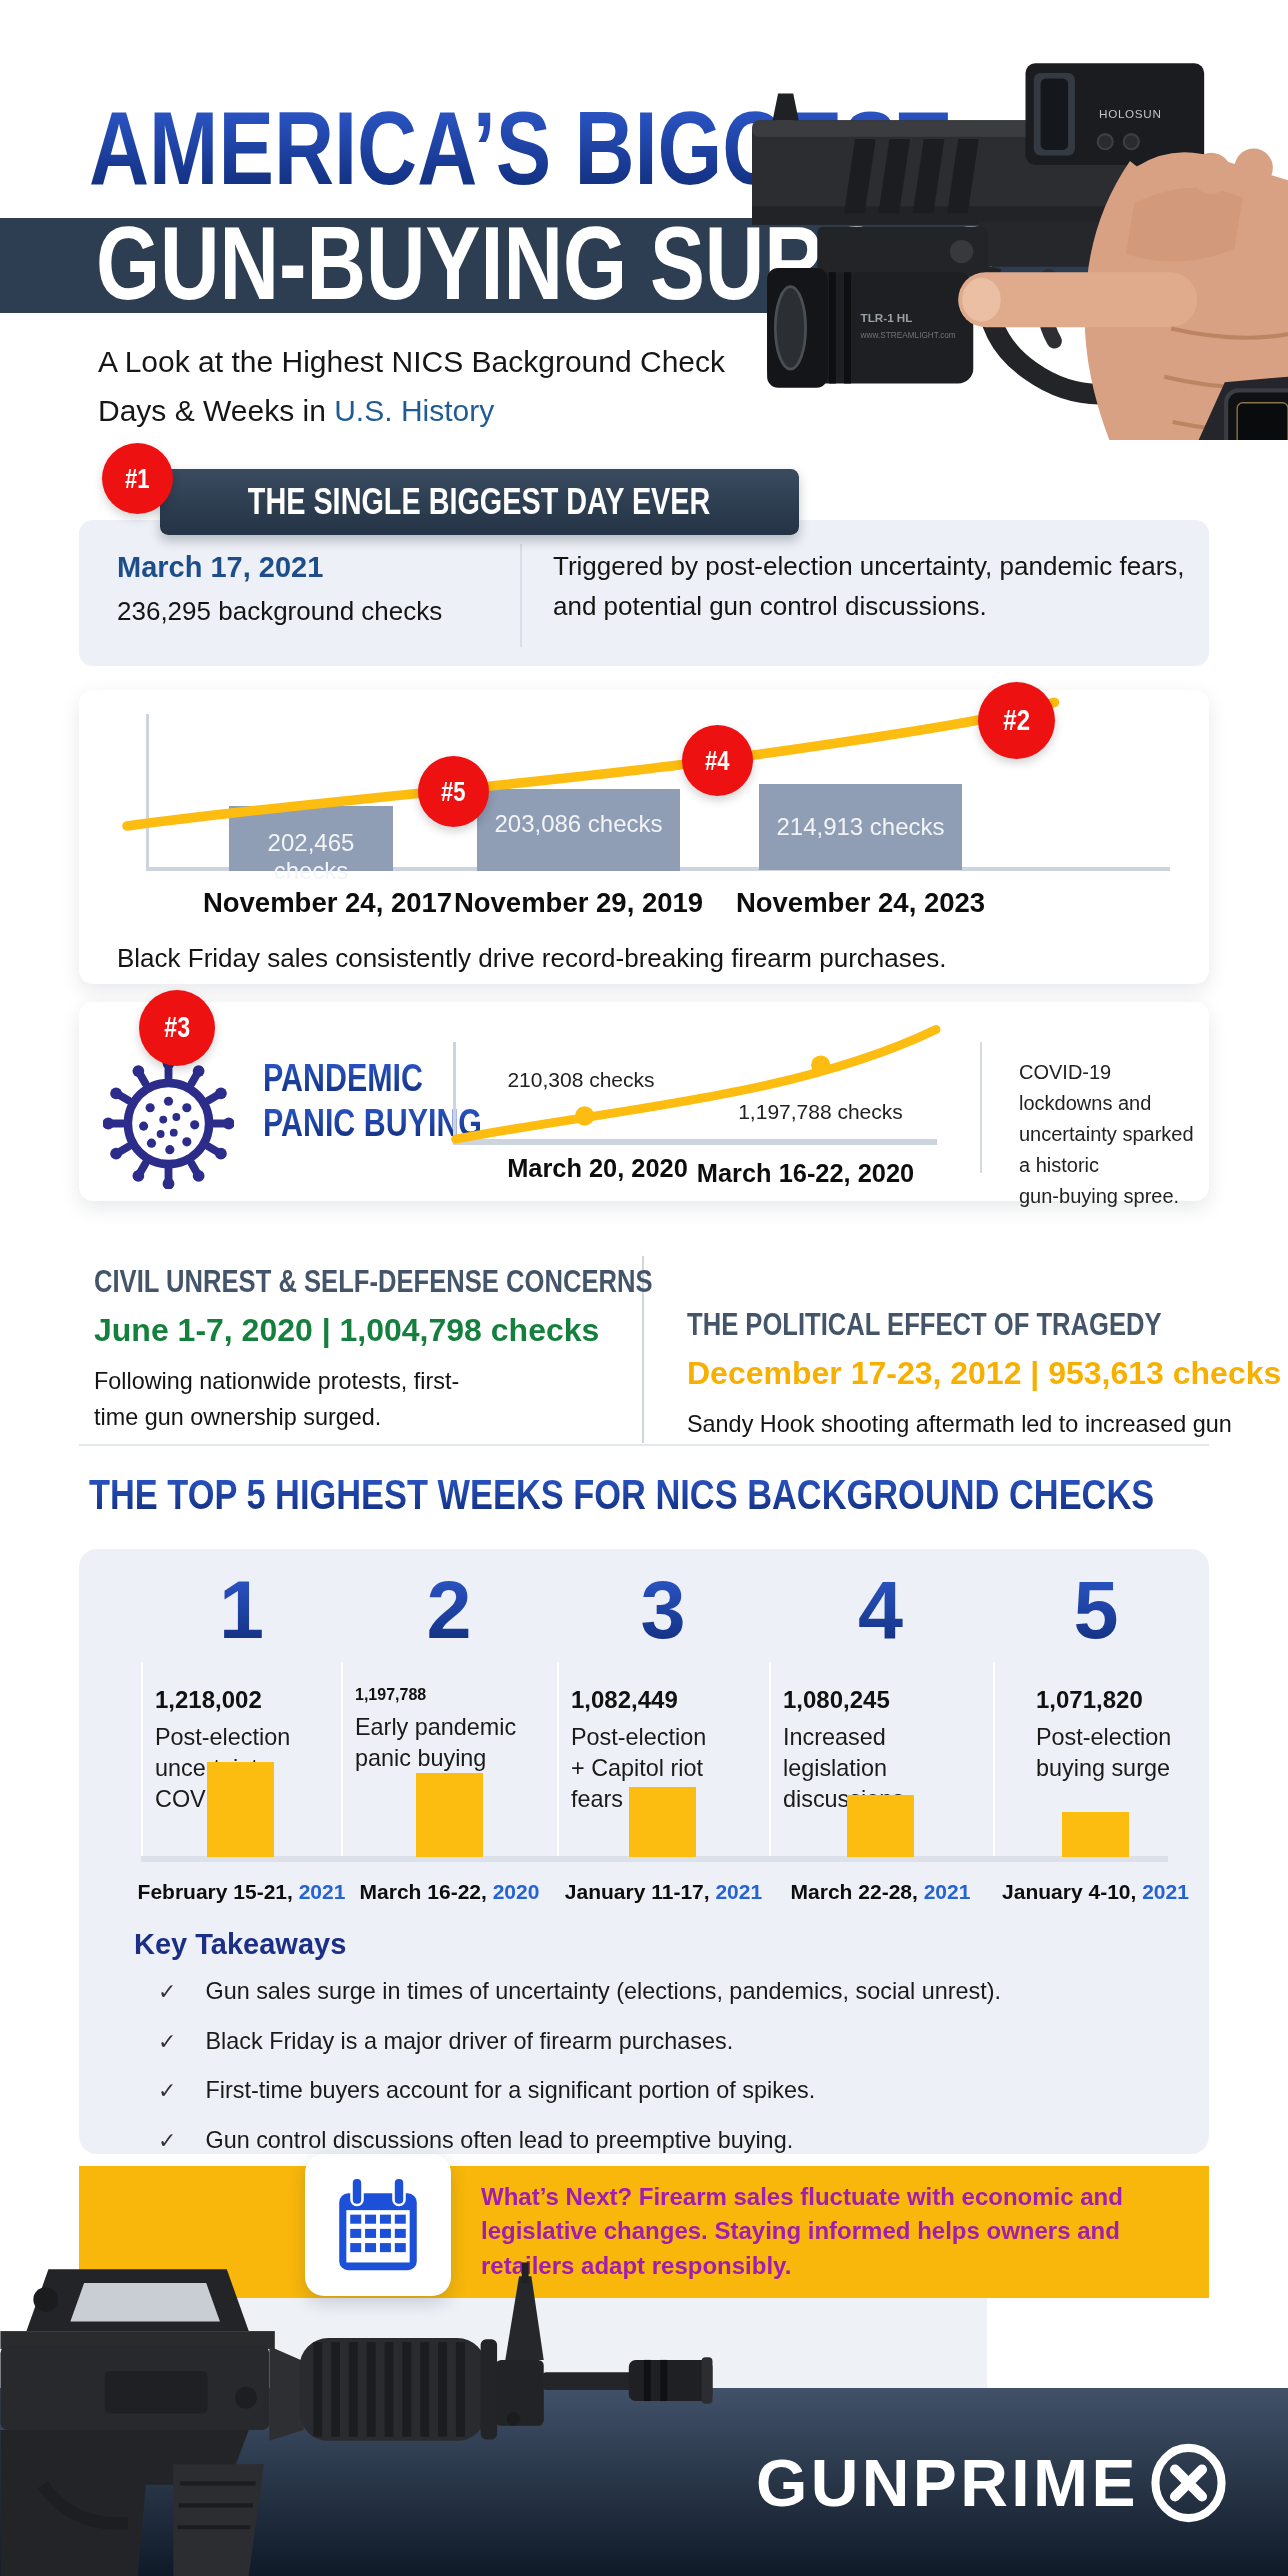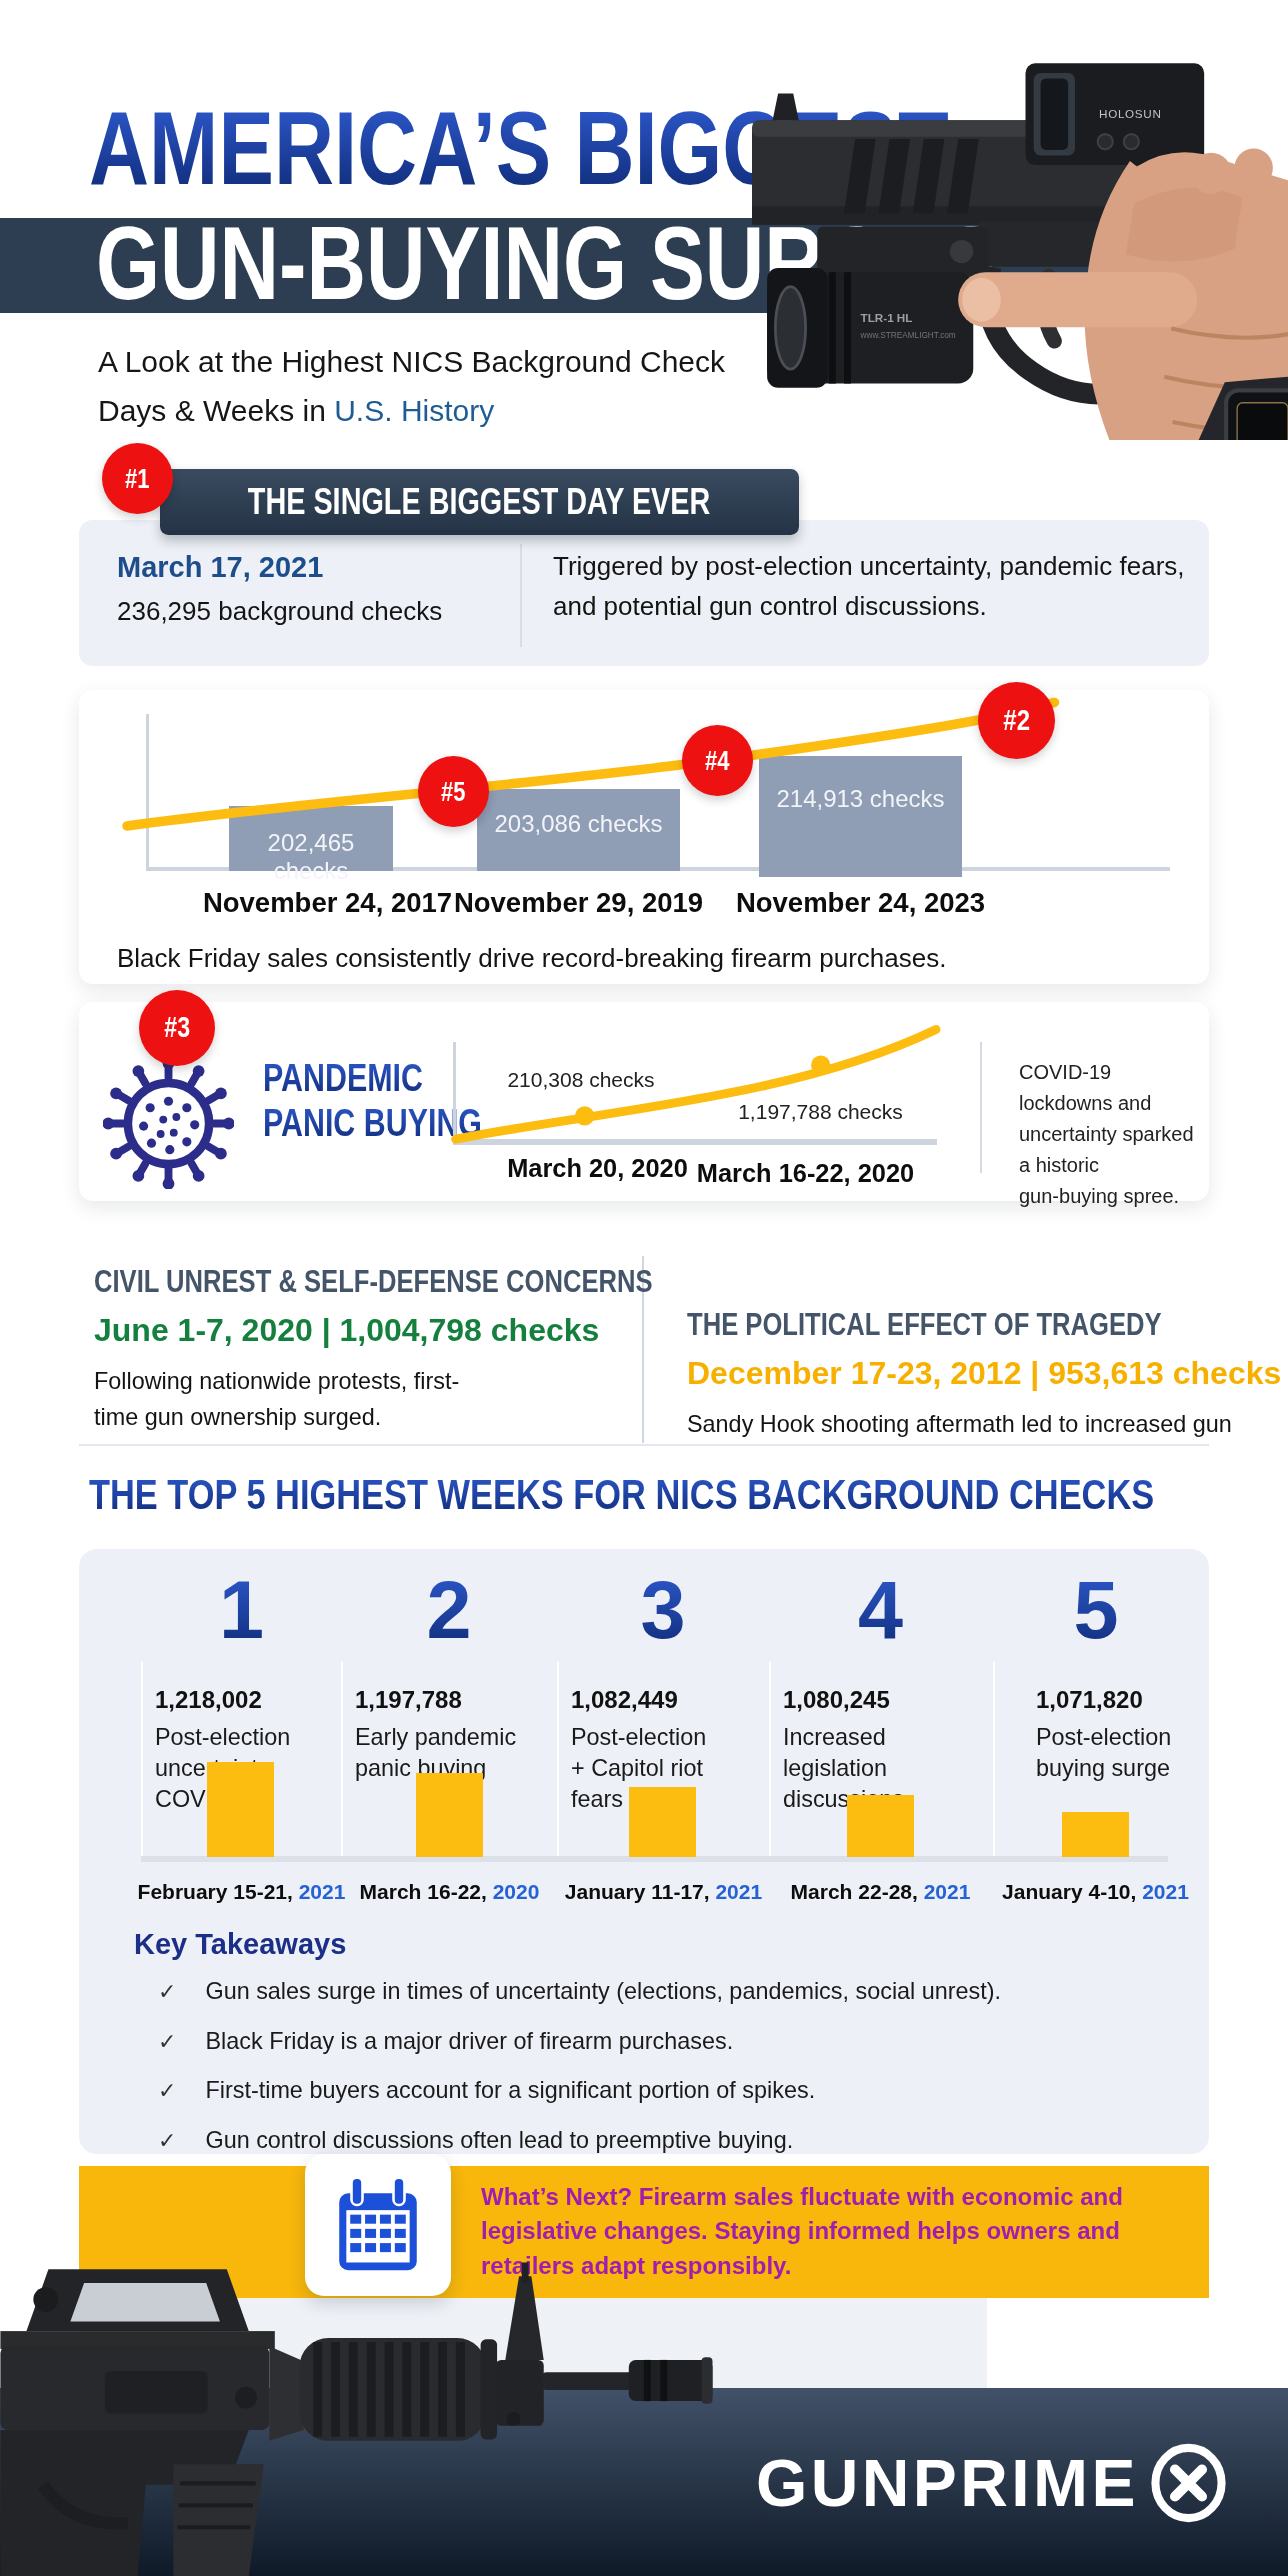--- a/index.html
+++ b/index.html
@@ -103,21 +103,21 @@
   <div class="abs wcard" style="left:79px;top:690px;width:1130px;height:294px;">
     <div class="abs" style="left:67px;top:24px;width:2.7px;height:155px;background:#cdd4de;"></div>
     <div class="abs" style="left:67px;top:177px;width:1024px;height:4.1px;background:#cdd4de;"></div>
 
     <div class="bar-gray" style="left: 150px; width: 164px; bottom: 113px; height: 65px;">
       <div style="position:absolute;top:23.4px;width:100%;text-align:center;color:#f2f4f8;font-size:24px;">202,465  checks</div>
     </div>
     <div class="bar-gray" style="left: 398px; width: 203px; bottom: 113px; height: 82px;">
       <div style="position:absolute;top:20.6px;width:100%;text-align:center;color:#f2f4f8;font-size:24px;">203,086 checks</div>
     </div>
-    <div class="bar-gray" style="left: 680px; width: 203px; bottom: 107px; height: 121px;">
+    <div class="bar-gray" style="left: 680px; width: 203px; bottom: 114px; height: 86px;">
       <div style="position:absolute;top:29px;width:100%;text-align:center;color:#f2f4f8;font-size:24px;">214,913 checks</div>
     </div>
 
     <svg class="abs" style="left:0;top:0;pointer-events:none;" width="1130" height="294" viewBox="0 0 1645 428">
       <path d="M 70 198 C 330 162 700 135 960 98 S 1360 38 1420 18" stroke="#fdbc10" stroke-width="14" fill="none" stroke-linecap="round"></path>
     </svg>
 
     <div class="abs badge" style="left:339px;top:66px;width:71px;height:71px;font-size:27.5px;">
         <span>#5</span>
       </div>
@@ -275,21 +275,21 @@
 
     <div class="abs" style="left:76px;top:137px;">
       <div style="font-size:24px;font-weight:bold;">1,218,002</div>
       <div style="margin-top:8.2px;font-size:23.4px;line-height:1.32;color:#1a1a1a;">
         <div>Post-election</div>
           <div>uncertainty,</div>
           <div>COVID-19</div>
       </div>
     </div>
     <div class="abs" style="left:276px;top:137px;">
-      <div style="font-size:24px;font-weight:bold;">1,197,788</div>
+      <div style="font-size:16px;font-weight:bold;">1,197,788</div>
       <div style="margin-top:8.2px;font-size:23.4px;line-height:1.32;color:#1a1a1a;">
         <div>Early pandemic</div>
           <div>panic buying</div>
       </div>
     </div>
     <div class="abs" style="left:492px;top:137px;">
       <div style="font-size:24px;font-weight:bold;">1,082,449</div>
       <div style="margin-top:8.2px;font-size:23.4px;line-height:1.32;color:#1a1a1a;">
         <div>Post-election</div>
           <div>+ Capitol riot</div>

